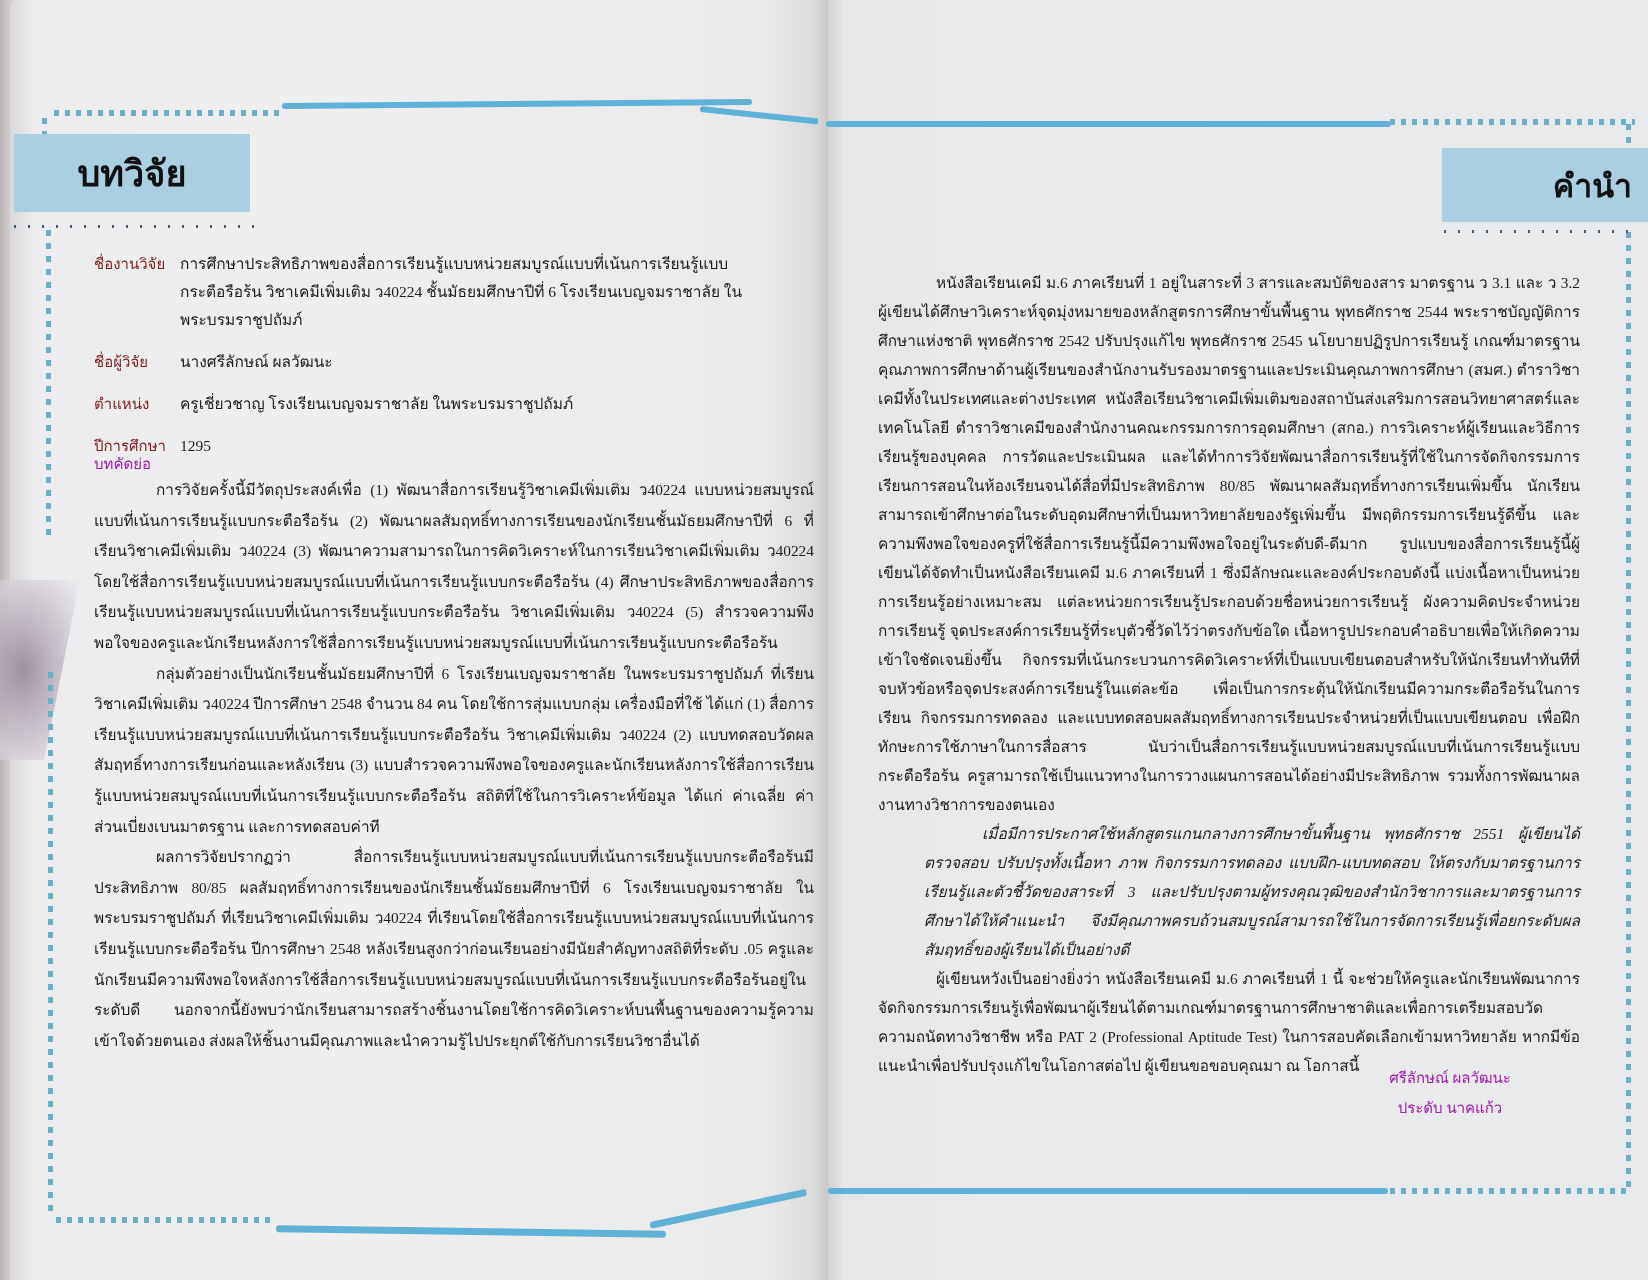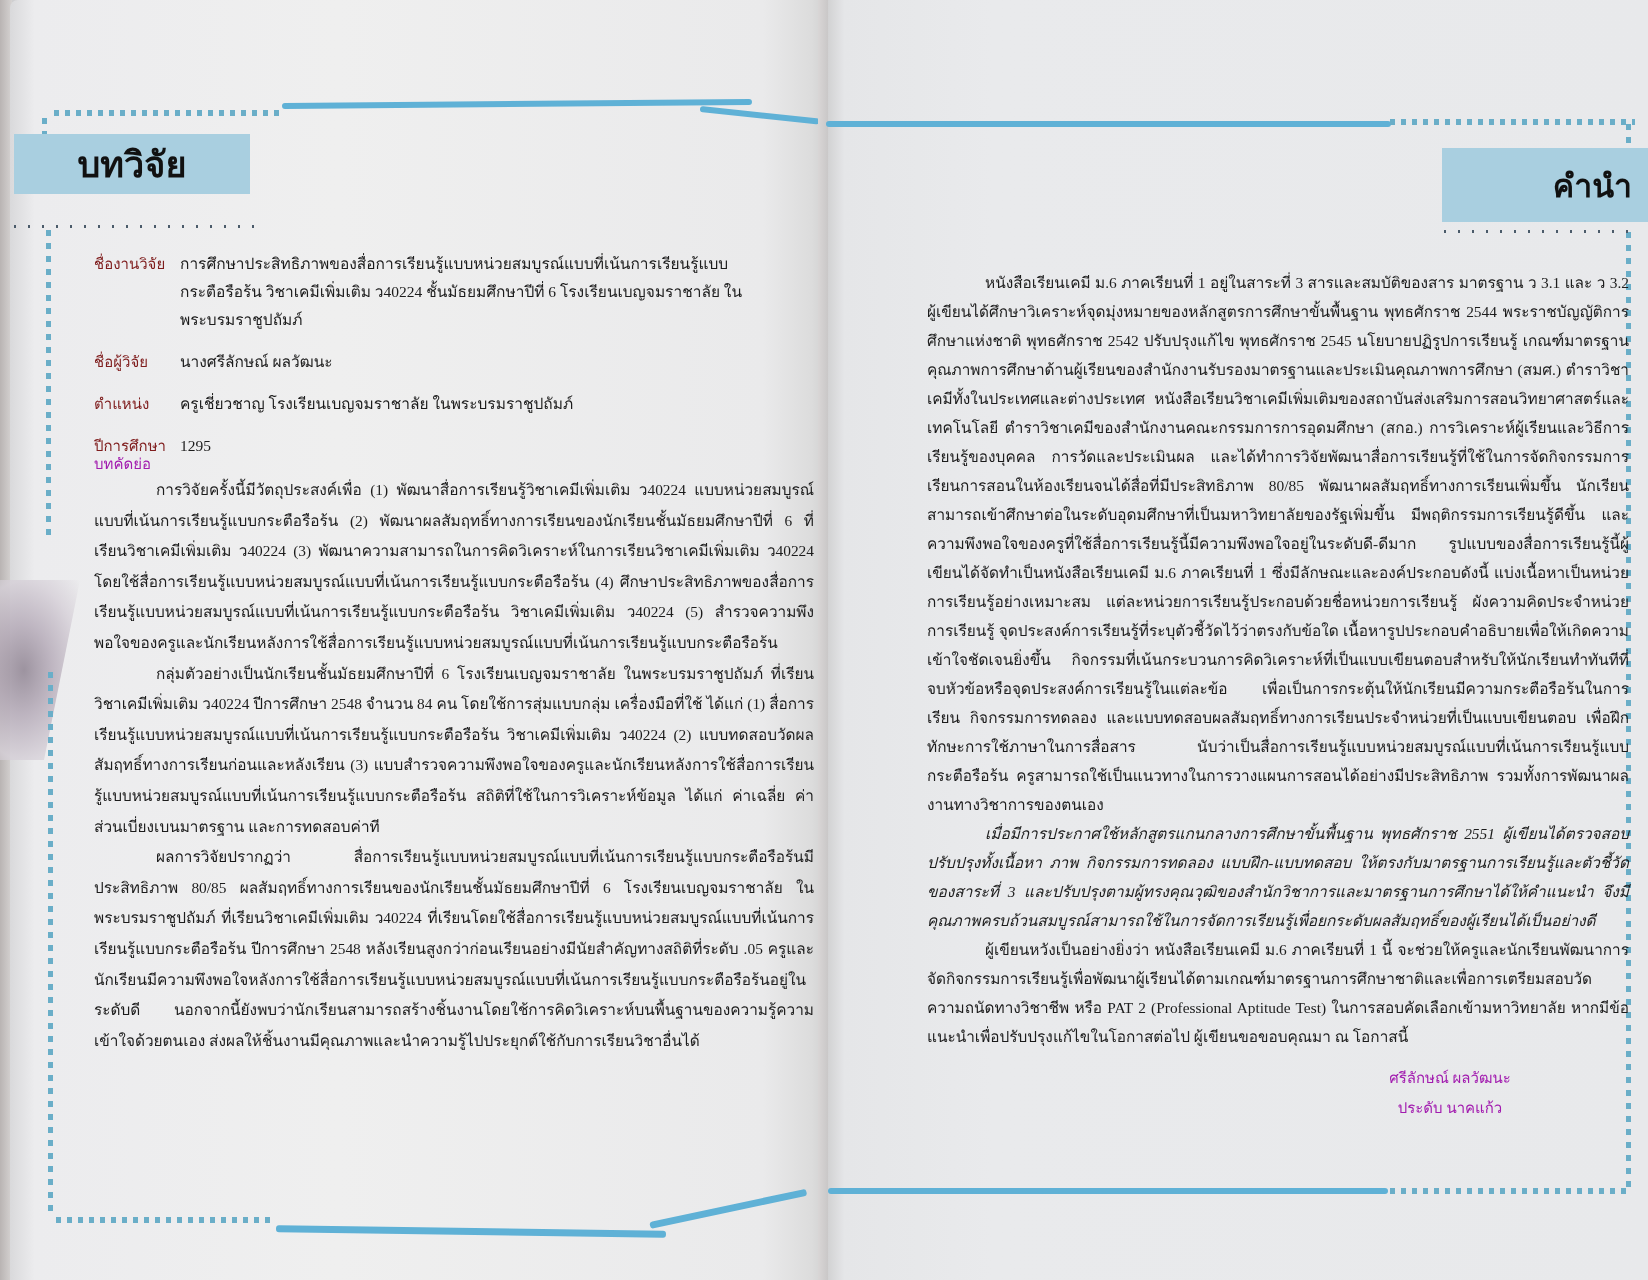--- a/index.html
+++ b/index.html
@@ -51,21 +51,21 @@
     position: absolute; height: 3px;
     background-image: repeating-linear-gradient(90deg, #4b5b6a 0 2px, transparent 2px 14px);
   }
 
   
   .title-box {
     position: absolute; background: #a9cfe0;
     display: flex; align-items: center;
     font-family: "DejaVu Sans", sans-serif; font-weight: bold; color: #111;
   }
-  .title-left { left: 14px; top: 134px; width: 236px; height: 60px; justify-content: center; font-size: 36px; }
+  .title-left { left: 14px; top: 134px; width: 236px; height: 78px; justify-content: center; font-size: 36px; }
   .title-right { left: 1442px; top: 148px; width: 206px; height: 74px; justify-content: flex-end; padding-right: 16px; font-size: 32px; }
 
   .ghost-heading {
     position: absolute; left: 1120px; top: 175px; font-size: 30px; color: #dde0e3;
     font-family: "DejaVu Sans", sans-serif; font-weight: bold; letter-spacing: 1px;
   }
 
   
   .meta { position: absolute; left: 94px; top: 250px; width: 700px; }
   .meta-row { display: flex; font-size: 15.5px; line-height: 28px; margin-bottom: 14px; }
@@ -73,25 +73,25 @@
   .meta-val { flex: 1; }
   .abstract-head { position: absolute; left: 94px; top: 452px; color: #a21caf; font-size: 15px; }
   .abstract {
     position: absolute; left: 94px; top: 475px; width: 720px;
     font-size: 15.4px; line-height: 30.6px; text-align: justify;
   }
   .abstract p { text-indent: 62px; }
 
   
   .foreword {
-    position: absolute; left: 927px; top: 268px; width: 702px;
+    position: absolute; left: 878px; top: 268px; width: 702px;
     font-size: 15.4px; line-height: 29px; text-align: justify;
   }
   .foreword p { text-indent: 58px; }
-  .foreword p.italic { font-style: italic; }
+  .foreword p.italic { font-style: italic; margin-left: 46px; }
   .signature {
     position: absolute; left: 1330px; top: 1063px; width: 240px;
     color: #a21caf; font-size: 15px; line-height: 30px; text-align: center;
   }
 </style>
 </head>
 <body>
 
 <div class="spread">
   <div class="left-edge"></div>

